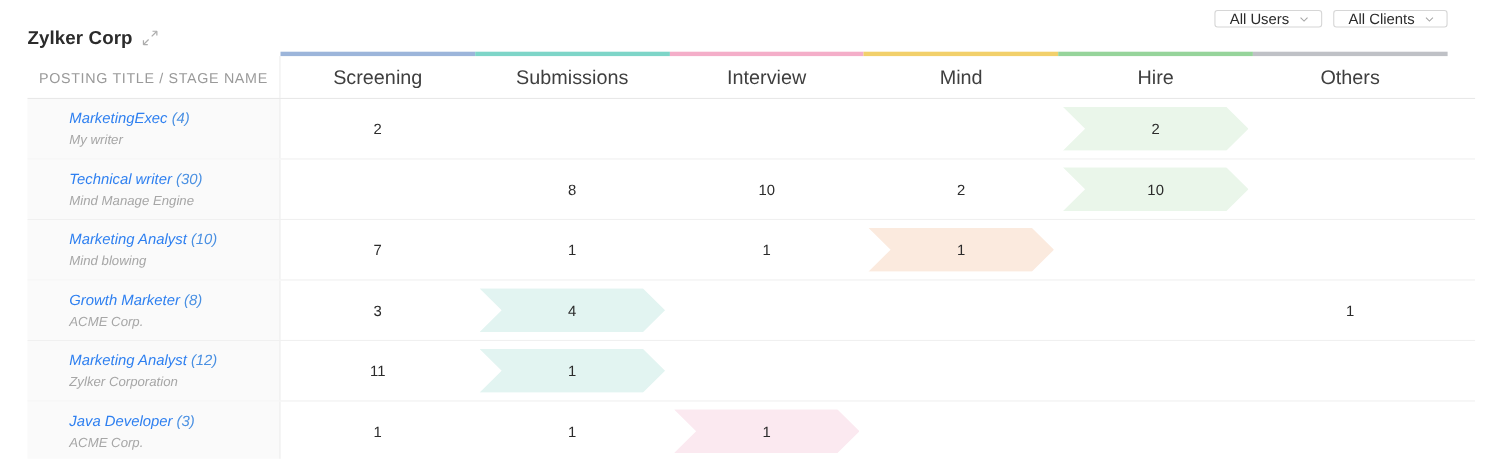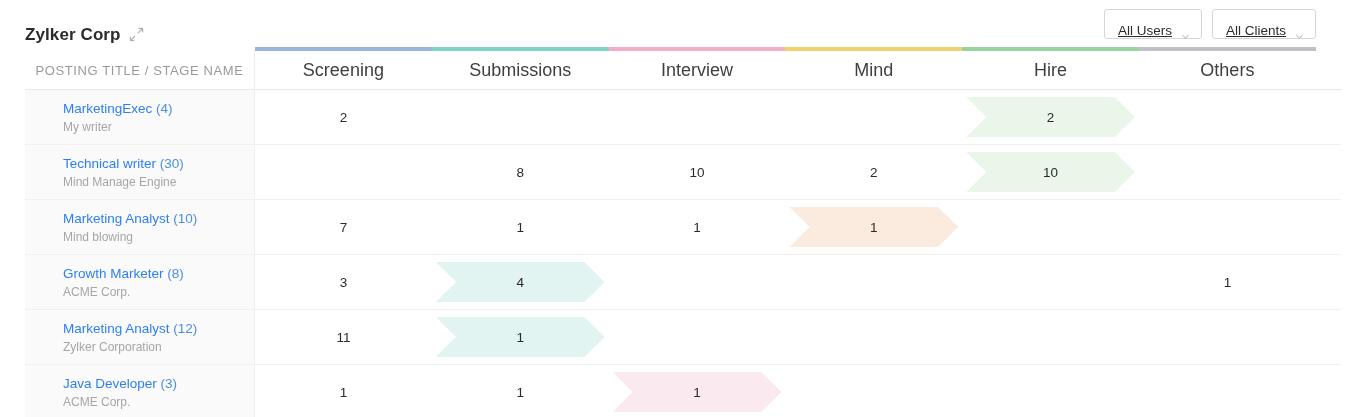--- a/index.html
+++ b/index.html
@@ -50,31 +50,30 @@
     position: absolute;
     right: 50px;
     top: 9px;
     display: flex;
     gap: 10px;
   }
   .filter-btn {
     border: 1px solid #d6d6d6;
     border-radius: 3px;
     background: #ffffff;
-    height: 30px;
+    height: 16px;
     box-sizing: border-box;
     padding: 0 11px 0 13px;
     display: flex;
-    align-items: flex-end;
+    align-items: flex-start;
     gap: 9px;
     font-size: 13.5px;
     color: #2b2b2b;
     cursor: pointer;
     white-space: nowrap;
-    text-decoration: underline;
   }
   .caret {
     width: 9px;
     height: 9px;
     display: block;
     opacity: .62;
   }
 
   
   .table-wrap {
@@ -126,20 +125,21 @@
   
   .body-row {
     height: 54px;
     border-bottom: 1px solid #f0f0f0;
   }
   .body-row .c0 {
     background: #fafafa;
     border-right: 1px solid #ededed;
     box-sizing: border-box;
     padding: 9px 0 0 38px;
+    font-style: italic;
   }
   .posting-title {
     font-size: 13.5px;
     color: #2d7ff0;
     line-height: 17px;
     cursor: pointer;
     display: inline-block;
   }
   .posting-count { color: #4a90e2; }
   .posting-sub {

